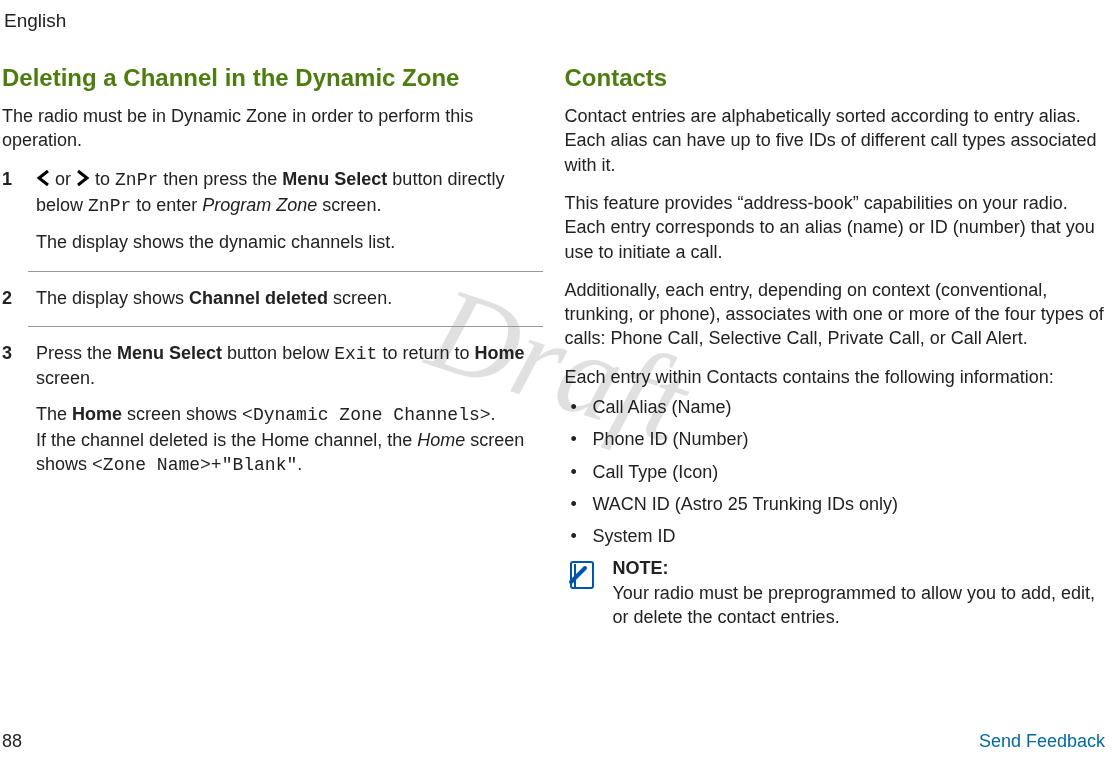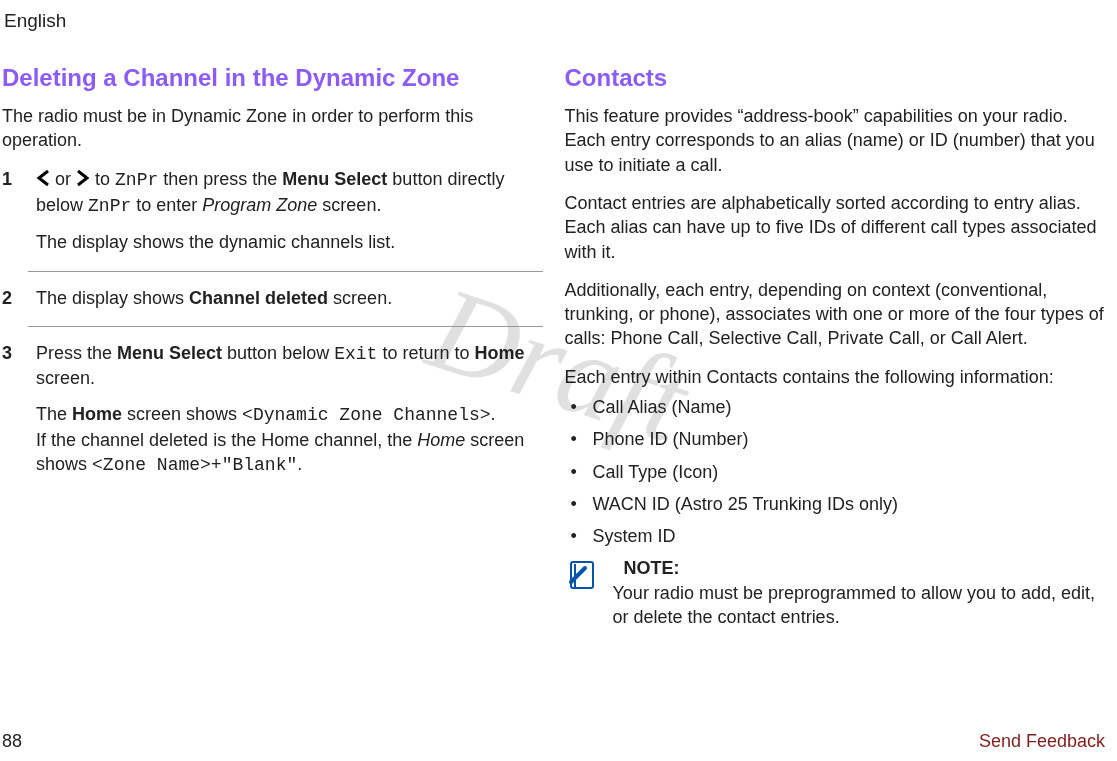--- a/index.html
+++ b/index.html
@@ -28,21 +28,21 @@
   .columns {
     display: flex;
     margin-top: 28px;
     gap: 22px;
   }
   .col {
     flex: 1;
     min-width: 0;
   }
   h2 {
-    color: #8b5cf6;
+    color: #4d7c0f;
     font-size: 24px;
     font-weight: bold;
     margin: 0 0 10px 0;
   }
   .intro {
     margin: 0 0 14px 0;
   }
   .steps {
     padding-left: 26px;
   }
@@ -104,33 +104,33 @@
     display: flex;
     align-items: flex-start;
     gap: 14px;
     margin-top: 6px;
   }
   .note-icon {
     flex-shrink: 0;
     margin-top: 2px;
   }
   .note-body { }
-  .note-title { font-weight: bold; margin-left: 11px; }
+  .note-title { font-weight: bold; }
   .footer {
     position: absolute;
     bottom: 8px;
     left: 2px;
     right: 12px;
     display: flex;
     justify-content: space-between;
     font-size: 18px;
   }
   .page-num { }
   .feedback {
-    color: #7f1d1d;
+    color: #0369a1;
     cursor: pointer;
   }
 </style>
 </head>
 <body>
 
 <div class="page">
 
   <div class="header-lang">English</div>
 
@@ -178,22 +178,22 @@
           <p>
             <span>If the channel deleted is the Home channel, the </span><span class="italic">Home</span><span> screen shows </span><span class="mono">&lt;Zone Name&gt;+"Blank"</span><span>.</span>
           </p>
         </div>
 
       </div>
     </div>
 
     <div class="col">
       <h2>Contacts</h2>
+      <p style="margin:0 0 14px 0;">Contact entries are alphabetically sorted according to entry alias. Each alias can have up to five IDs of different call types associated with it.</p>
       <p style="margin:0 0 14px 0;">This feature provides “address-book” capabilities on your radio. Each entry corresponds to an alias (name) or ID (number) that you use to initiate a call.</p>
-      <p style="margin:0 0 14px 0;">Contact entries are alphabetically sorted according to entry alias. Each alias can have up to five IDs of different call types associated with it.</p>
       <p style="margin:0 0 14px 0;">Additionally, each entry, depending on context (conventional, trunking, or phone), associates with one or more of the four types of calls: Phone Call, Selective Call, Private Call, or Call Alert.</p>
       <p style="margin:0 0 6px 0;">Each entry within Contacts contains the following information:</p>
       <ul class="bullets">
         <li>Call Alias (Name)</li>
         <li>Phone ID (Number)</li>
         <li>Call Type (Icon)</li>
         <li>WACN ID (Astro 25 Trunking IDs only)</li>
         <li>System ID</li>
       </ul>
       <div class="note-row">

